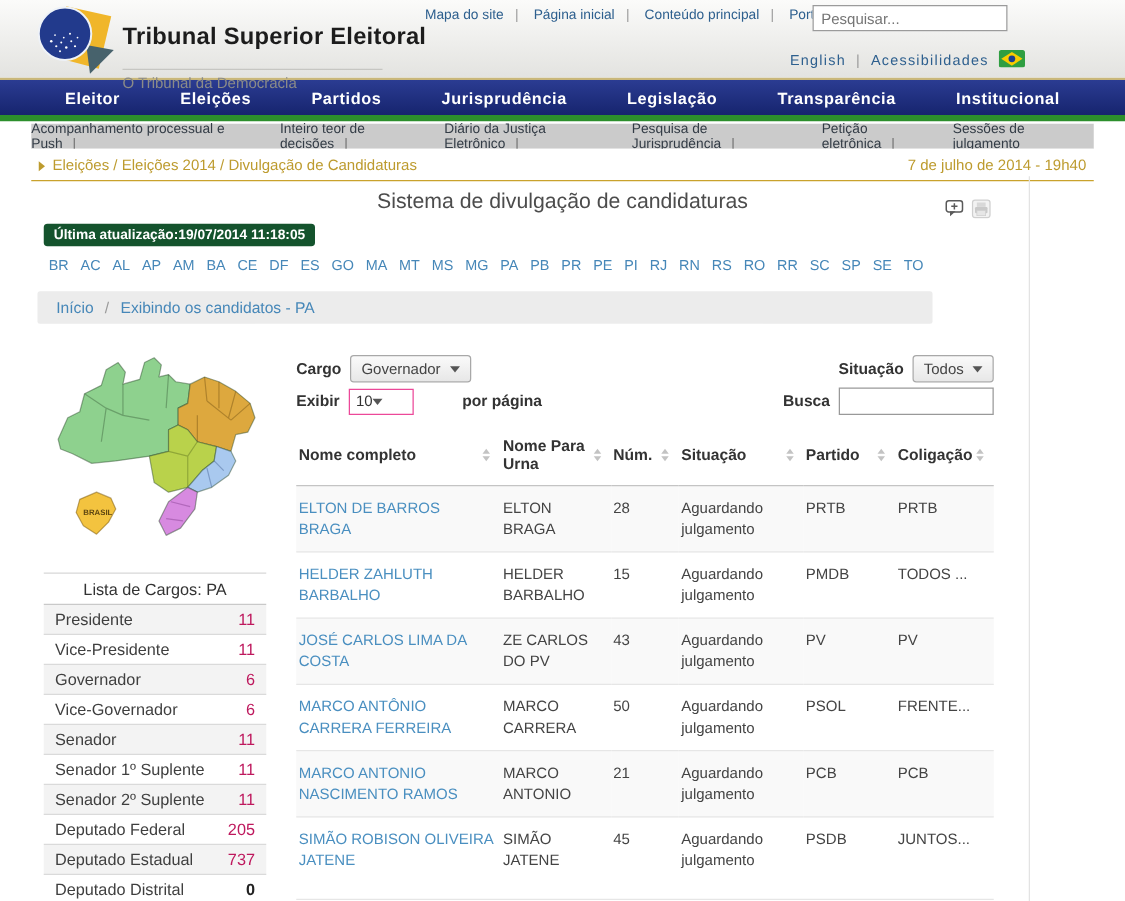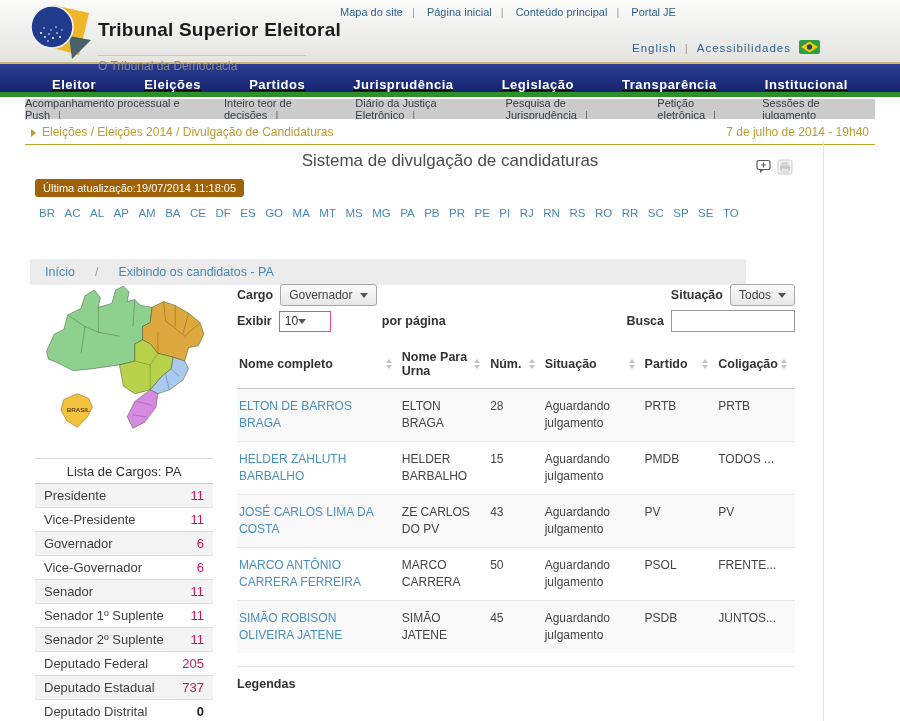--- a/index.html
+++ b/index.html
@@ -14,45 +14,45 @@
   .brand-sub{font-size:12px;color:#8b8b88;margin-top:14px;padding-top:3px;border-top:1px solid #c6c6c2;width:208px;}
   .top-links{position:absolute;left:340px;top:6px;font-size:11px;}
   .top-links a{color:#2d5f8e;text-decoration:none;cursor:pointer;}
   .top-links a:not(:last-child)::after{content:"|";color:#9a9a9a;margin:0 9px;}
   .search-box{position:absolute;left:650px;top:4px;width:156px;height:21px;border:1px solid #9b9b9b;background:#fff;font-size:12px;color:#555;padding:2px 6px;}
   .lang-row{position:absolute;right:80px;top:40px;display:flex;align-items:center;gap:8px;font-size:11.5px;letter-spacing:1px;}
   .lang-row a{color:#2d5f8e;text-decoration:none;cursor:pointer;}
   .lang-sep{color:#9a9a9a;}
 
   
-  .main-nav{height:30px;background:linear-gradient(#2b3c92,#16246e);border-top:2px solid #c9b77a;display:flex;justify-content:space-around;align-items:flex-end;padding:0 28px;text-decoration:underline;}
+  .main-nav{height:30px;background:linear-gradient(#2b3c92,#16246e);border-top:2px solid #c9b77a;display:flex;justify-content:space-around;align-items:center;padding:0 28px;}
   .main-nav a{color:#fff;font-size:13px;font-weight:bold;text-decoration:none;letter-spacing:.5px;cursor:pointer;}
   .green-bar{height:5px;background:#2c8f2c;}
 
   
   .subnav{margin:2px 25px 0;height:20px;background:#cbcbcb;display:flex;justify-content:center;align-items:center;font-size:11px;color:#333c46;}
   .subnav a{color:#333c46;text-decoration:none;cursor:pointer;}
   .subnav a:not(:last-child)::after{content:"|";color:#6e6e6e;margin:0 8px;}
 
   
   .content{position:relative;margin:0 25px;height:604px;background:#fff;}
   .right-divider{position:absolute;left:798px;top:22px;bottom:0;width:1px;background:#e3e3e3;}
 
   .crumb-row{display:flex;justify-content:space-between;align-items:center;padding:6px 6px 5px;border-bottom:1px solid #c9a22c;font-size:12px;color:#bd9b2e;}
   .crumb-row .arrow{display:inline-block;width:0;height:0;border-top:4px solid transparent;border-bottom:4px solid transparent;border-left:5px solid #bd9b2e;margin-right:6px;vertical-align:middle;}
   .crumb-left{cursor:pointer;}
   .page-title{position:absolute;left:0;width:100%;top:32px;text-align:center;font-size:17px;color:#4c4c4c;}
   .title-icons{position:absolute;right:82px;top:40px;display:flex;gap:5px;}
   .title-icons span{cursor:pointer;display:inline-flex;}
-  .badge{position:absolute;left:10px;top:60px;background:#a16207;color:#fff;font-size:11px;font-weight:normal;padding:3px 8px;border-radius:3px;}
+  .badge{position:absolute;left:10px;top:60px;background:#14532d;color:#fff;font-size:11px;font-weight:bold;padding:3px 8px;border-radius:3px;}
 
   .states{position:absolute;left:14px;top:88px;display:flex;gap:9.5px;font-size:11.5px;}
   .states a{color:#4687b8;text-decoration:none;cursor:pointer;}
 
-  .crumb2{position:absolute;left:5px;top:114px;width:716px;height:26px;background:#ececec;border-radius:2px;display:flex;align-items:center;gap:20px;padding-left:15px;font-size:12.5px;margin-top:26px;}
+  .crumb2{position:absolute;left:5px;top:114px;width:716px;height:26px;background:#ececec;border-radius:2px;display:flex;align-items:center;gap:9px;padding-left:15px;font-size:12.5px;}
   .crumb2 a{color:#4687b8;text-decoration:none;cursor:pointer;}
   .crumb2 .sep{color:#9a9a9a;}
 
   
   .map-wrap{position:absolute;left:10px;top:153px;width:192px;height:182px;}
 
   
   .cargos{position:absolute;left:10px;top:339px;width:178px;border-top:1px solid #d8d8d8;font-size:13px;}
   .cargos-title{text-align:center;font-weight:normal;color:#333;padding:5px 0 4px;border-bottom:1px solid #c9c9c9;}
   .cargo-row{display:flex;justify-content:space-between;align-items:center;padding:4px 9px;border-bottom:1px solid #dadada;color:#3f3f3f;cursor:pointer;}
@@ -61,21 +61,21 @@
   .cargo-row:last-child .count{color:#222;font-weight:bold;}
 
   
   .main-col{position:absolute;left:212px;top:163px;width:558px;}
   .filters{display:flex;justify-content:space-between;align-items:center;height:26px;gap:16px;}
   .flabel{font-size:12.5px;font-weight:bold;color:#333;margin-right:7px;}
   .fgroup{display:flex;align-items:center;}
   .dropdown{display:inline-flex;align-items:center;gap:7px;padding:3px 8px;border:1px solid #a8a8a8;border-radius:3px;background:linear-gradient(#fafafa,#e7e7e7);font-size:12px;color:#444;cursor:pointer;}
   .caret{width:0;height:0;border-left:4px solid transparent;border-right:4px solid transparent;border-top:5px solid #555;}
   .select-like{display:inline-flex;align-items:center;justify-content:flex-start;width:52px;padding:2px 5px;border:1px solid #ec4899;background:#fff;font-size:12px;color:#333;height:21px;cursor:pointer;}
-  .suffix{font-size:12.5px;font-weight:bold;color:#333;margin-left:19px;padding-left:32px;}
+  .suffix{font-size:12.5px;font-weight:bold;color:#333;margin-left:7px;padding-left:32px;}
   .busca-input{width:124px;height:22px;border:1px solid #999;background:#fff;font-size:12px;padding:2px 5px;}
 
   
   table{width:558px;border-collapse:collapse;margin-top:7px;}
   th{font-size:12.5px;font-weight:bold;color:#333;text-align:left;padding:9px 4px 10px 2px;border-bottom:1px solid #c4c4c4;cursor:pointer;}
   .th-in{display:flex;justify-content:space-between;align-items:center;gap:3px;}
   .sort{display:inline-flex;flex-direction:column;gap:2px;margin-right:4px;}
   .sort i{display:block;width:0;height:0;border-left:3.5px solid transparent;border-right:3.5px solid transparent;}
   .sort .su{border-bottom:4px solid #c3c3c3;}
   .sort .sd{border-top:4px solid #c3c3c3;}
@@ -115,20 +115,21 @@
     <div class="brand">
       <div class="brand-title">Tribunal Superior Eleitoral</div>
       <div class="brand-sub">O Tribunal da Democracia</div>
     </div>
     <div class="top-links">
       <a>Mapa do site</a>
       <a>Página inicial</a>
       <a>Conteúdo principal</a>
       <a>Portal JE</a>
     </div>
+    <input class="search-box" placeholder="Pesquisar..." style="">
     <div class="lang-row">
       <a>English</a>
       <span class="lang-sep">|</span>
       <a>Acessibilidades</a>
       <span>
         <svg width="21" height="14" viewBox="0 0 21 14">
           <rect width="21" height="14" rx="2" fill="#2f9e41"></rect>
           <polygon points="10.5,1.5 19,7 10.5,12.5 2,7" fill="#f8cc00"></polygon>
           <circle cx="10.5" cy="7" r="2.7" fill="#1b3f8f"></circle>
         </svg>
@@ -411,20 +412,28 @@
           </tr>
           <tr>
             <td class="nome"><a>MARCO ANTÔNIO CARRERA FERREIRA</a></td>
             <td>MARCO CARRERA</td>
             <td>50</td>
             <td>Aguardando julgamento</td>
             <td>PSOL</td>
             <td>FRENTE...</td>
           </tr>
           <tr>
+            <td class="nome"><a>MARCO ANTONIO NASCIMENTO RAMOS</a></td>
+            <td>MARCO ANTONIO</td>
+            <td>21</td>
+            <td>Aguardando julgamento</td>
+            <td>PCB</td>
+            <td>PCB</td>
+          </tr>
+          <tr>
             <td class="nome"><a>SIMÃO ROBISON OLIVEIRA JATENE</a></td>
             <td>SIMÃO JATENE</td>
             <td>45</td>
             <td>Aguardando julgamento</td>
             <td>PSDB</td>
             <td>JUNTOS...</td>
           </tr>
         </tbody>
       </table>
 

